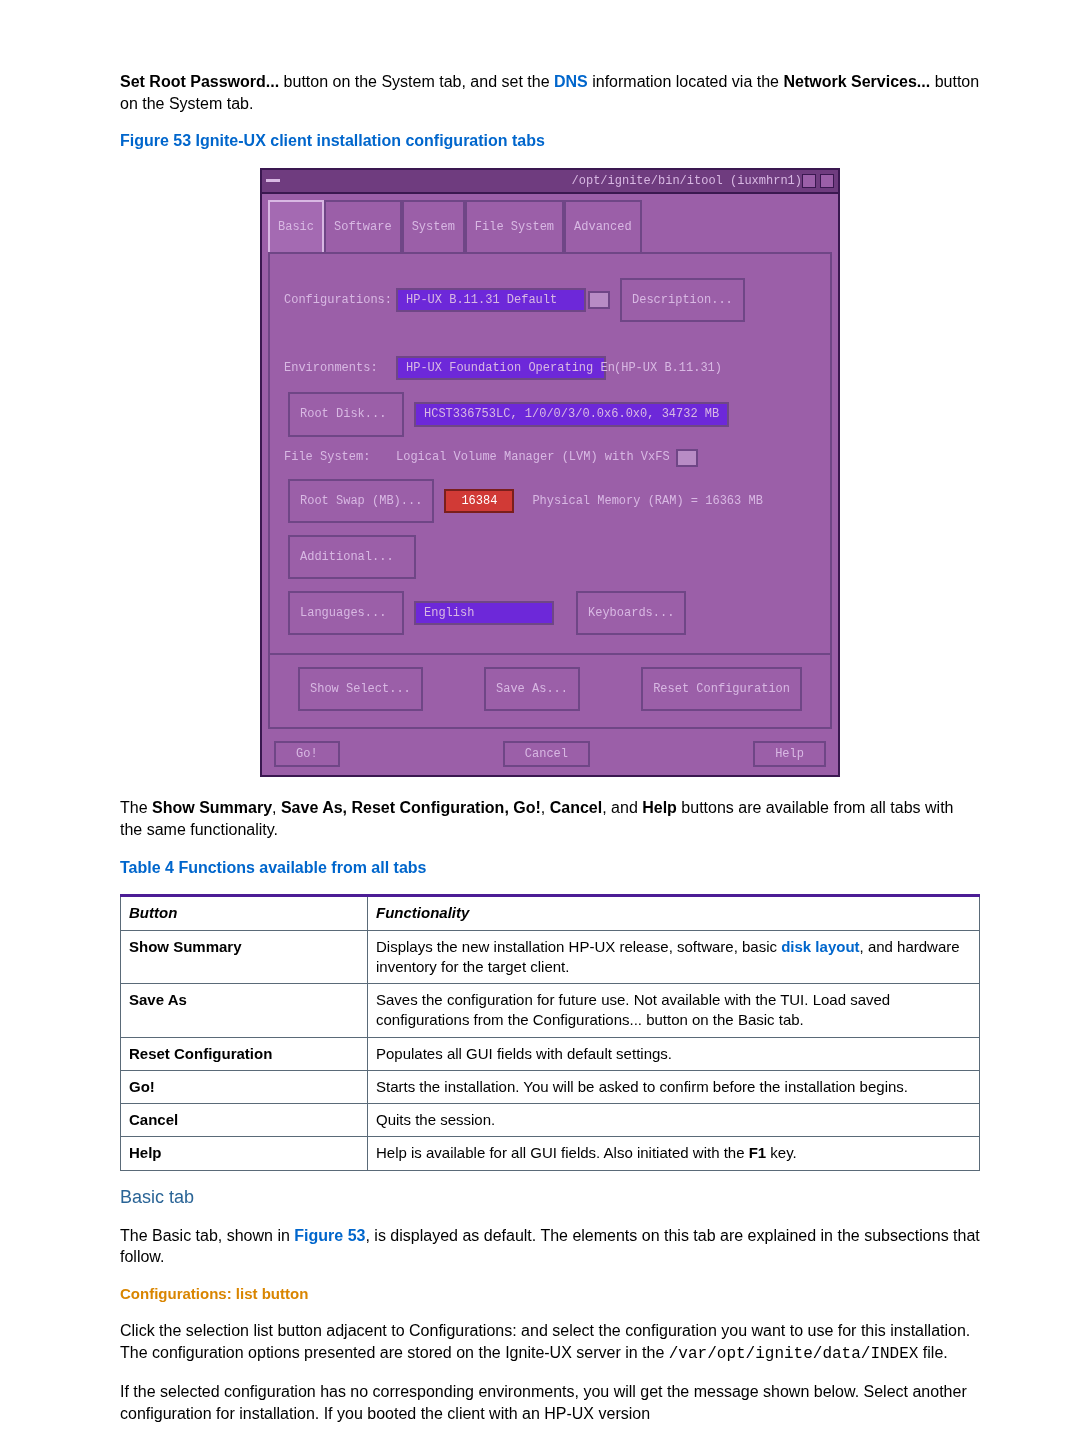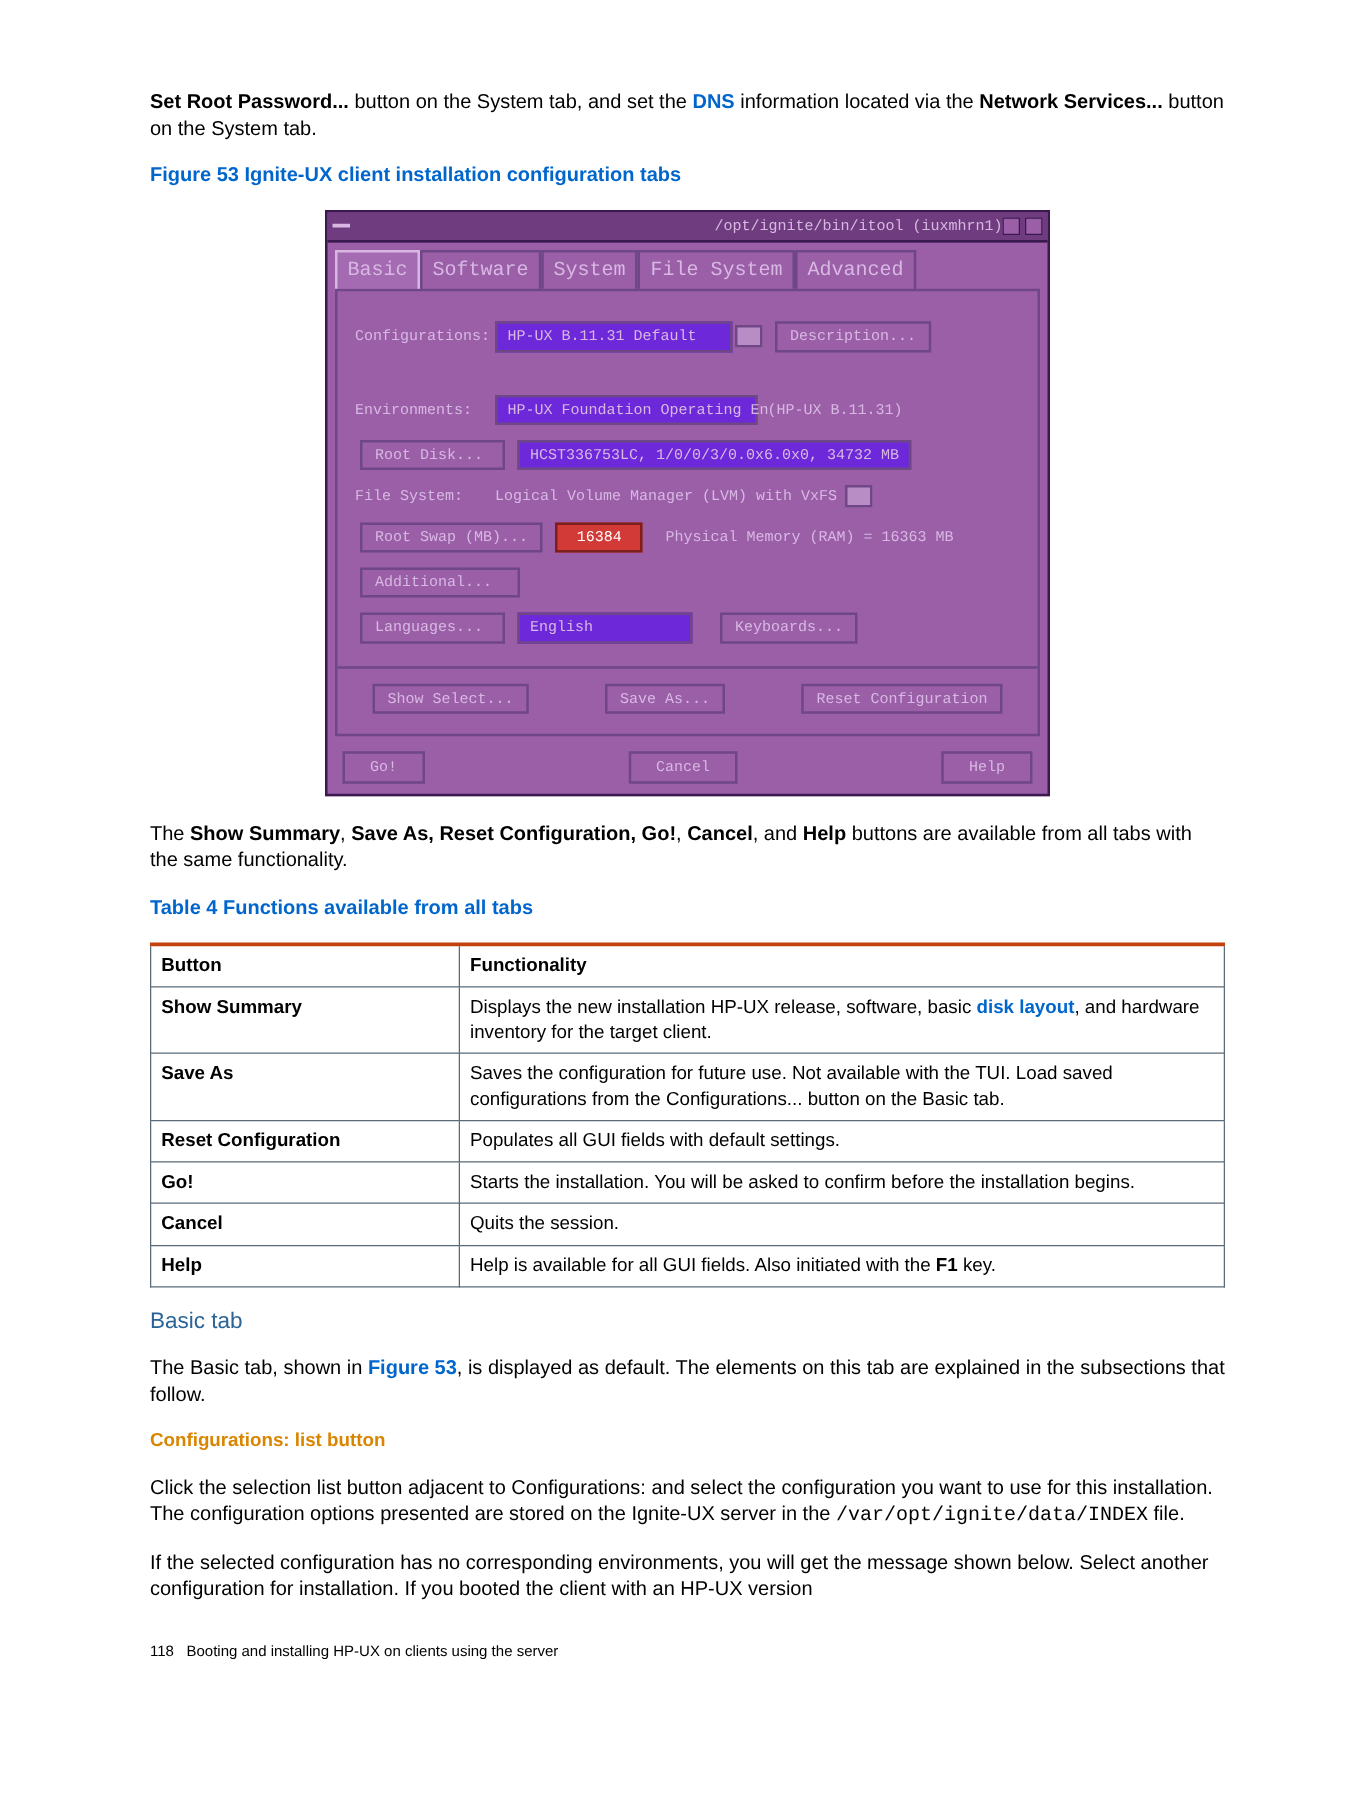--- a/index.html
+++ b/index.html
@@ -42,42 +42,42 @@
   .shot .titlebar .tb-icon {
     width: 14px; height: 3px; background: #d8b8e3; margin-right: 12px;
   }
   .shot .titlebar .tb-title { flex: 1; text-align: right; }
   .shot .titlebar .tb-right { display: flex; gap: 4px; }
   .shot .titlebar .tb-sq {
     width: 12px; height: 12px; background: #9b5fa8; border: 1px solid #3a1850;
   }
   .shot .tabs { display: flex; margin: 6px 6px 0 6px; }
   .shot .tab {
-    padding: 4px 8px;
+    padding: 17px 8px;
     border: 2px solid #6f4686;
     border-bottom: none;
     margin-right: 0;
     color: #d8b8e3;
-    font-size: 16px;
+    font-size: 12px;
   }
   .shot .tab.active {
     border-color: #d8b8e3;
     background: #a46ab2;
   }
   .shot .pane {
     border: 2px solid #6f4686;
     margin: 0 6px 8px 6px;
     padding: 12px 14px 16px 14px;
   }
   .shot .row { margin: 12px 0; display: flex; align-items: center; white-space: nowrap; }
   .shot .lbl { display: inline-block; color: #d8b8e3; }
   .shot .btnbox {
     display: inline-block;
     border: 2px solid #6f4686;
-    padding: 2px 10px;
+    padding: 12px 10px;
     margin: 0 4px;
     color: #d8b8e3;
   }
   .shot .valbox {
     display: inline-block;
     border: 2px solid #6f4686;
     padding: 2px 8px;
     background: #6d28d9;
   }
   .shot .valbox.hot { background: #d13a36; border-color: #7a1f1c; color: #fff; }
@@ -108,23 +108,24 @@
     margin: 6px 0 14px 0;
     font-size: 15px;
   }
   table.doc th, table.doc td {
     border: 1px solid #5a6a78;
     padding: 6px 8px;
     text-align: left;
     vertical-align: top;
   }
   table.doc th {
-    border-top: 3px solid #c2410c;
+    border-top: 3px solid #4c1d95;
     background: #fff;
     font-weight: bold;
+    font-style: italic;
   }
   .footer {
     font-size: 12px;
     margin-top: 30px;
   }
   .code { font-family: "Courier New", monospace; }
 </style>
 </head>
 <body>
 

